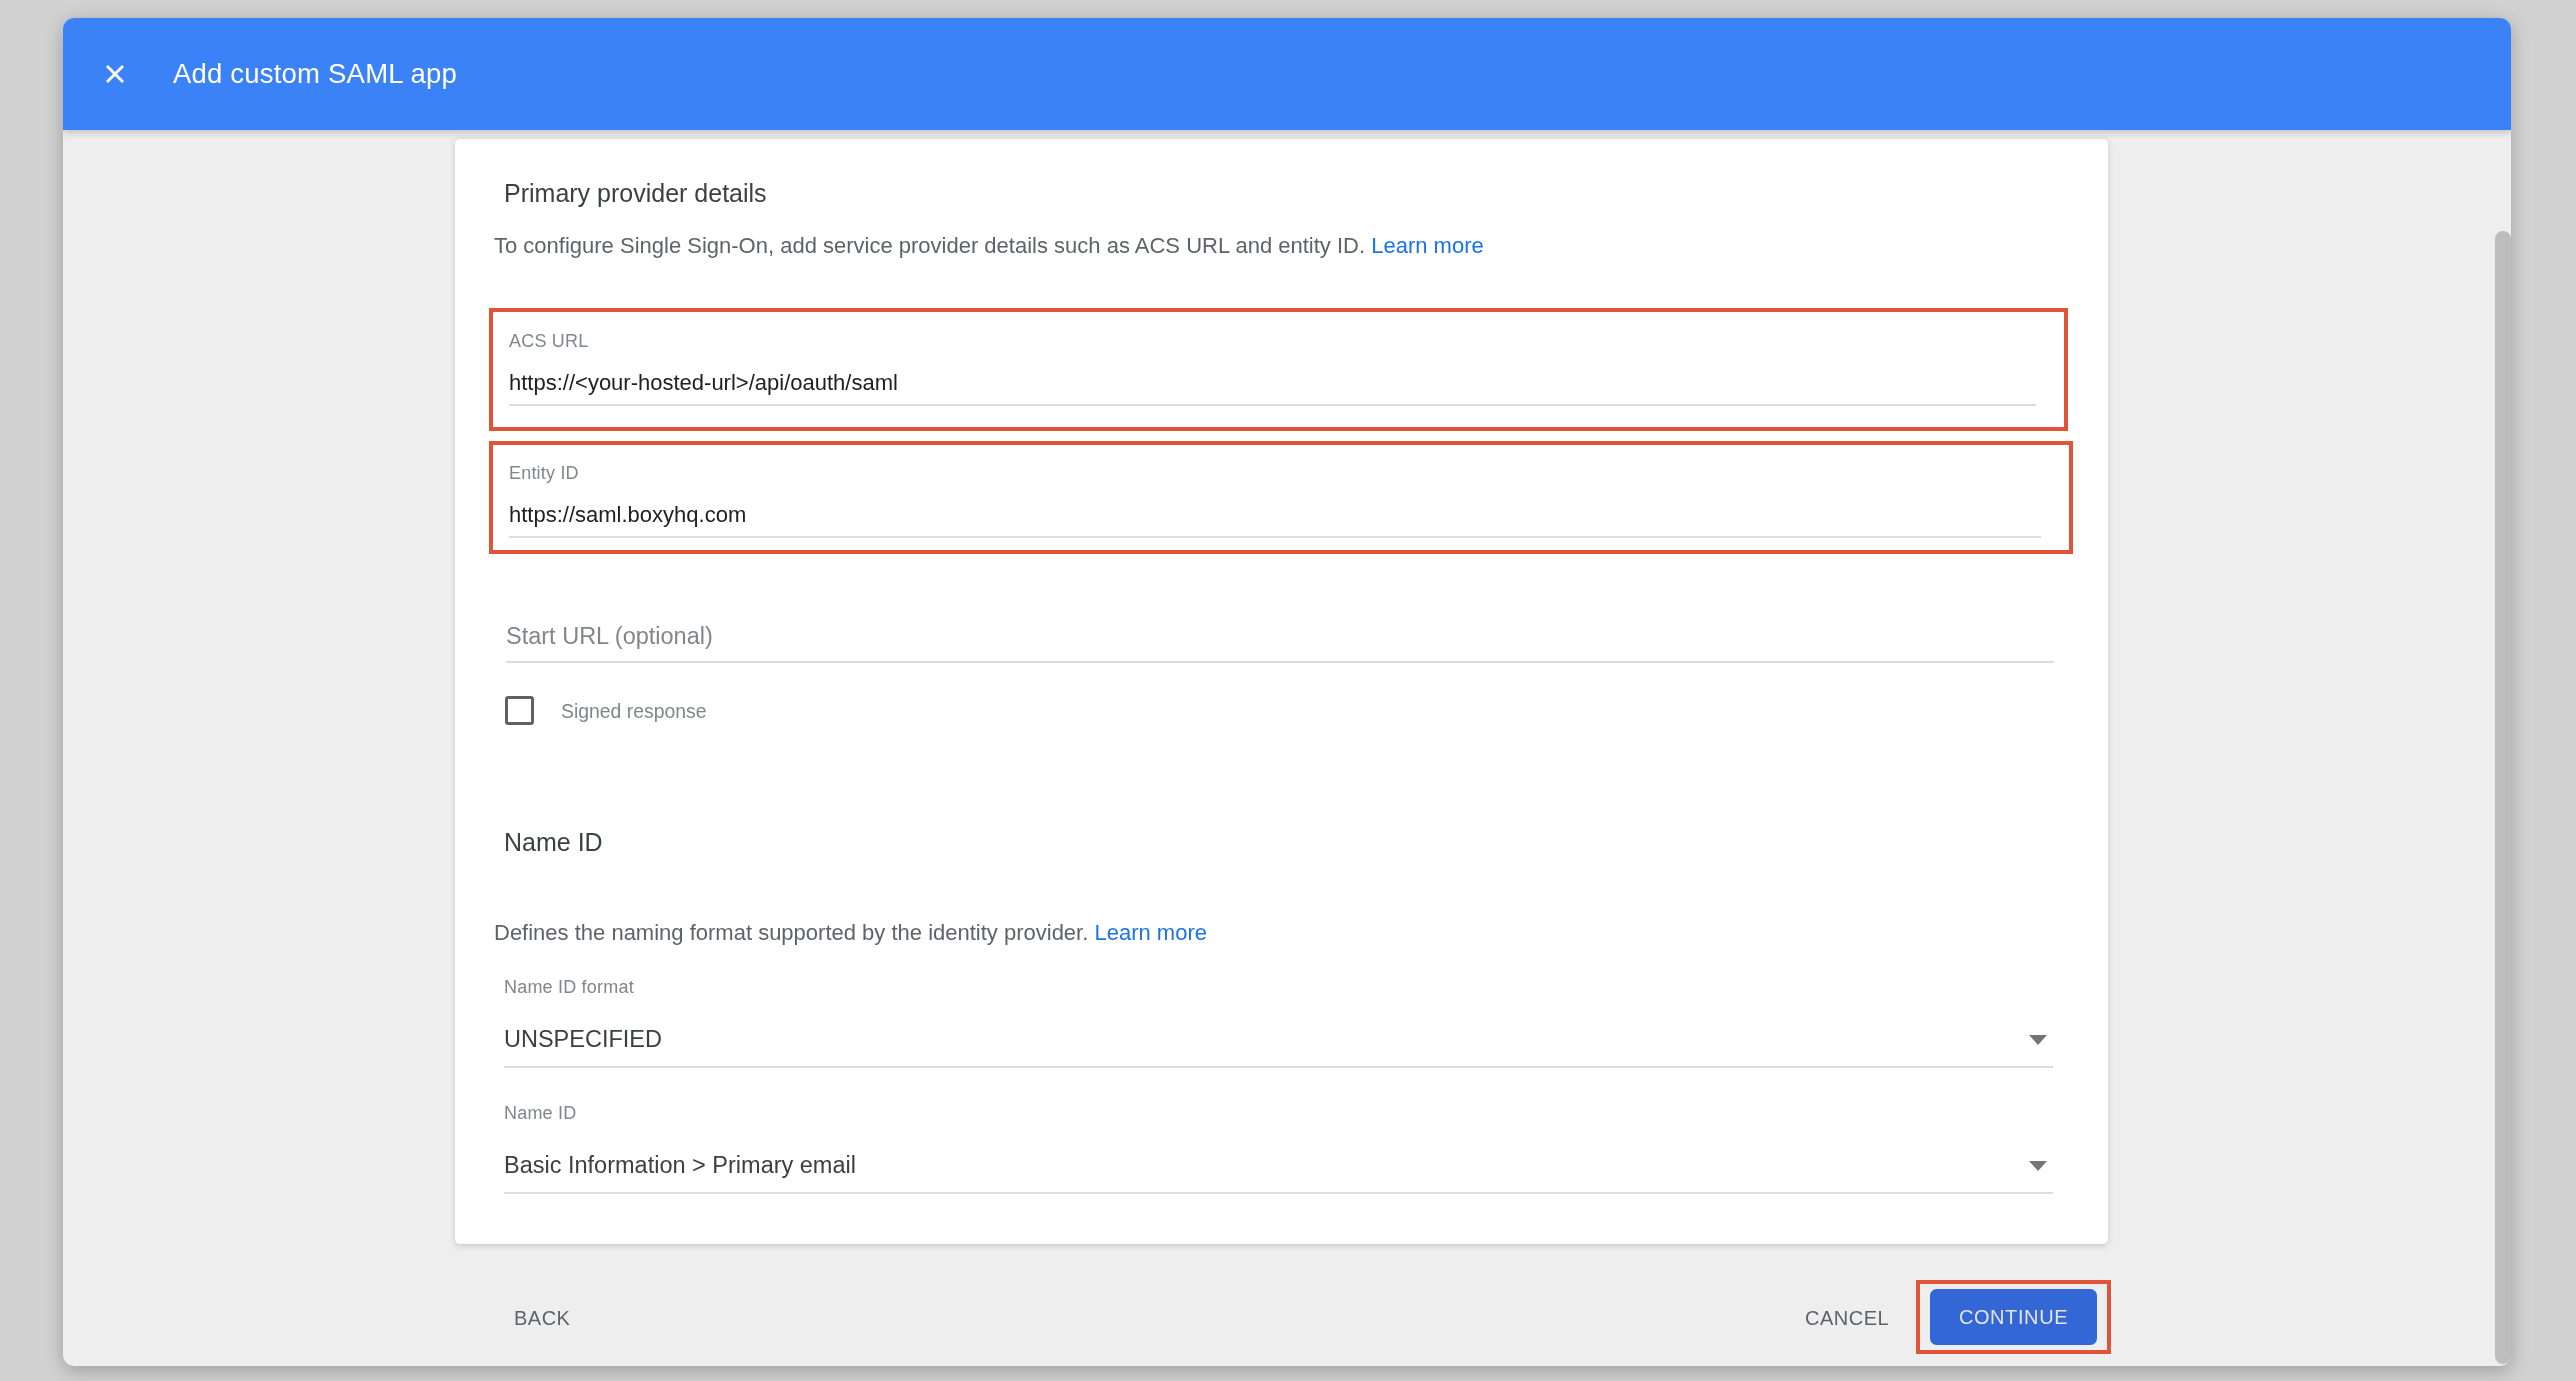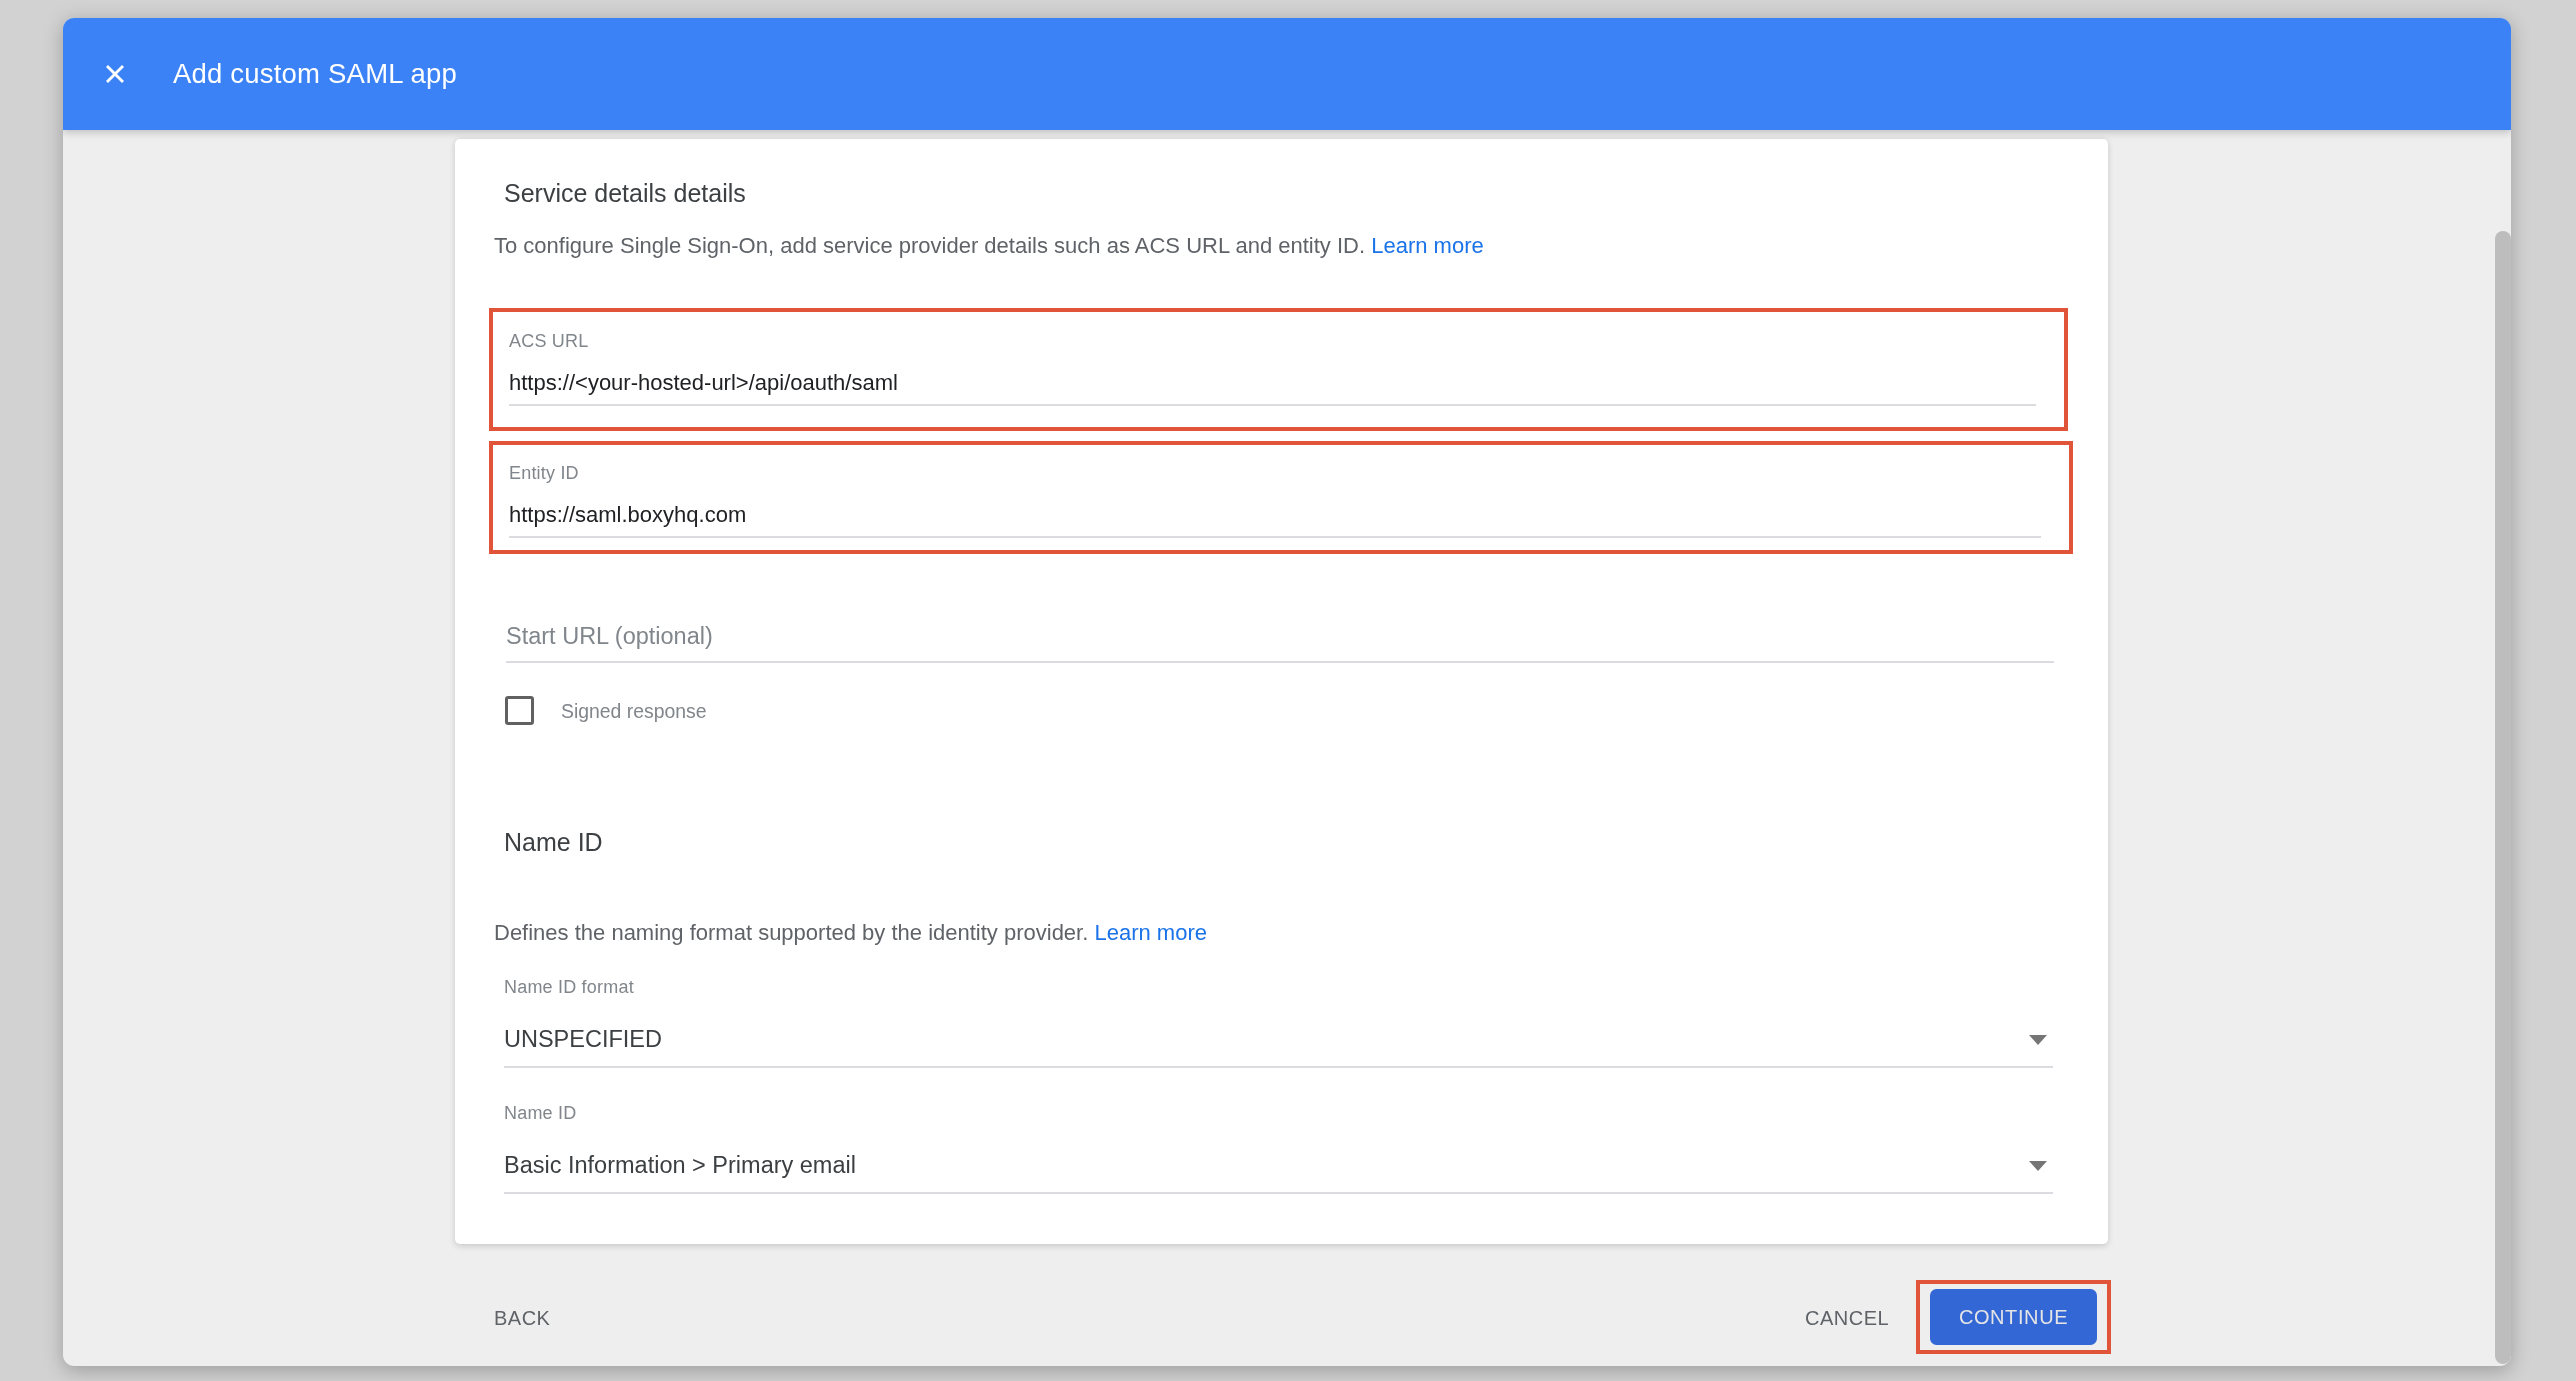--- a/index.html
+++ b/index.html
@@ -157,21 +157,21 @@
       <svg width="32" height="32" viewBox="0 0 40 40">
         <line x1="10" y1="10" x2="30" y2="30" stroke="#ffffff" stroke-width="3.6"></line>
         <line x1="30" y1="10" x2="10" y2="30" stroke="#ffffff" stroke-width="3.6"></line>
       </svg>
     </div>
     <div class="header-title">Add custom SAML app</div>
   </div>
 
   <div class="card">
 
-    <div class="section-heading" style="top:40px;">Service details details</div>
+    <div class="section-heading" style="top:40px;">Primary provider details</div>
 
     <div class="section-desc" style="top:94px;">
       <span>To configure Single Sign-On, add service provider details such as ACS URL and entity ID.</span>
       <span> </span>
       <a class="learn-more">Learn more</a>
     </div>
 
     <div class="annotation-box ann-acs">
       <div class="field-inner">
         <div class="field-label">ACS URL</div>
@@ -206,21 +206,21 @@
     </div>
 
     <div class="select-field" style="top:964px;">
       <div class="field-label">Name ID</div>
       <div class="select-value">Basic Information &gt; Primary email</div>
       <div class="dropdown-arrow"></div>
     </div>
 
   </div>
 
-  <div class="footer-text-btn" style="left:431px; top:1289px;">BACK</div>
+  <div class="footer-text-btn" style="left:451px; top:1289px;">BACK</div>
   <div class="footer-text-btn" style="left:1742px; top:1289px;">CANCEL</div>
 
   <div class="ann-continue">
     <button class="continue-btn">CONTINUE</button>
   </div>
 
   <div class="scrollbar-thumb"></div>
 
 </div>
 

